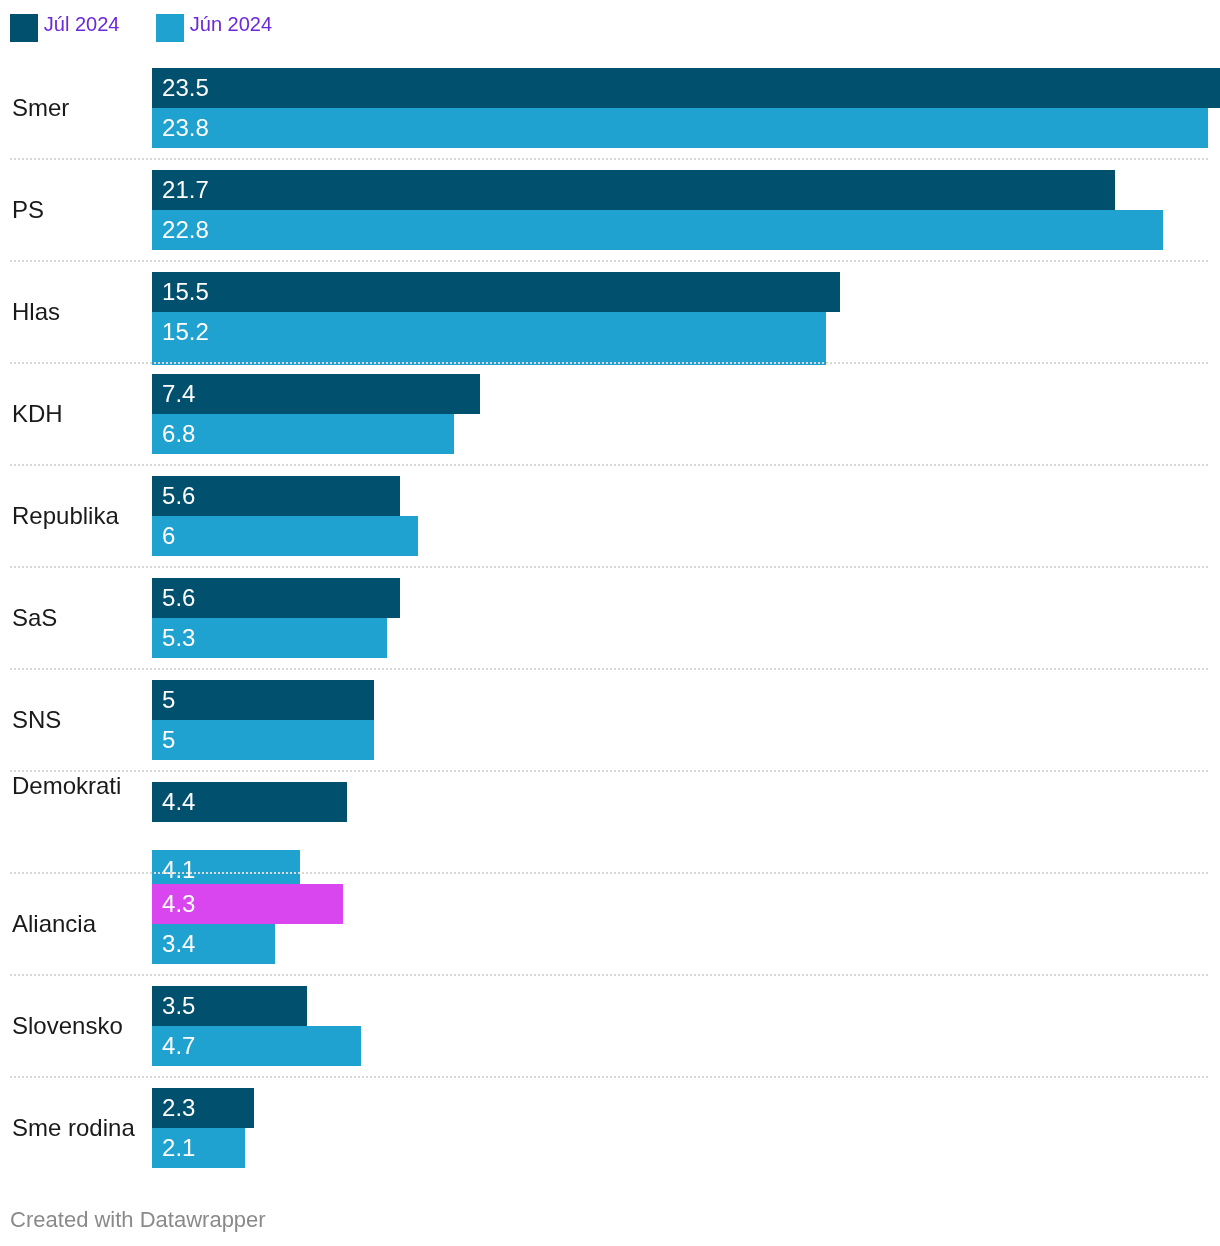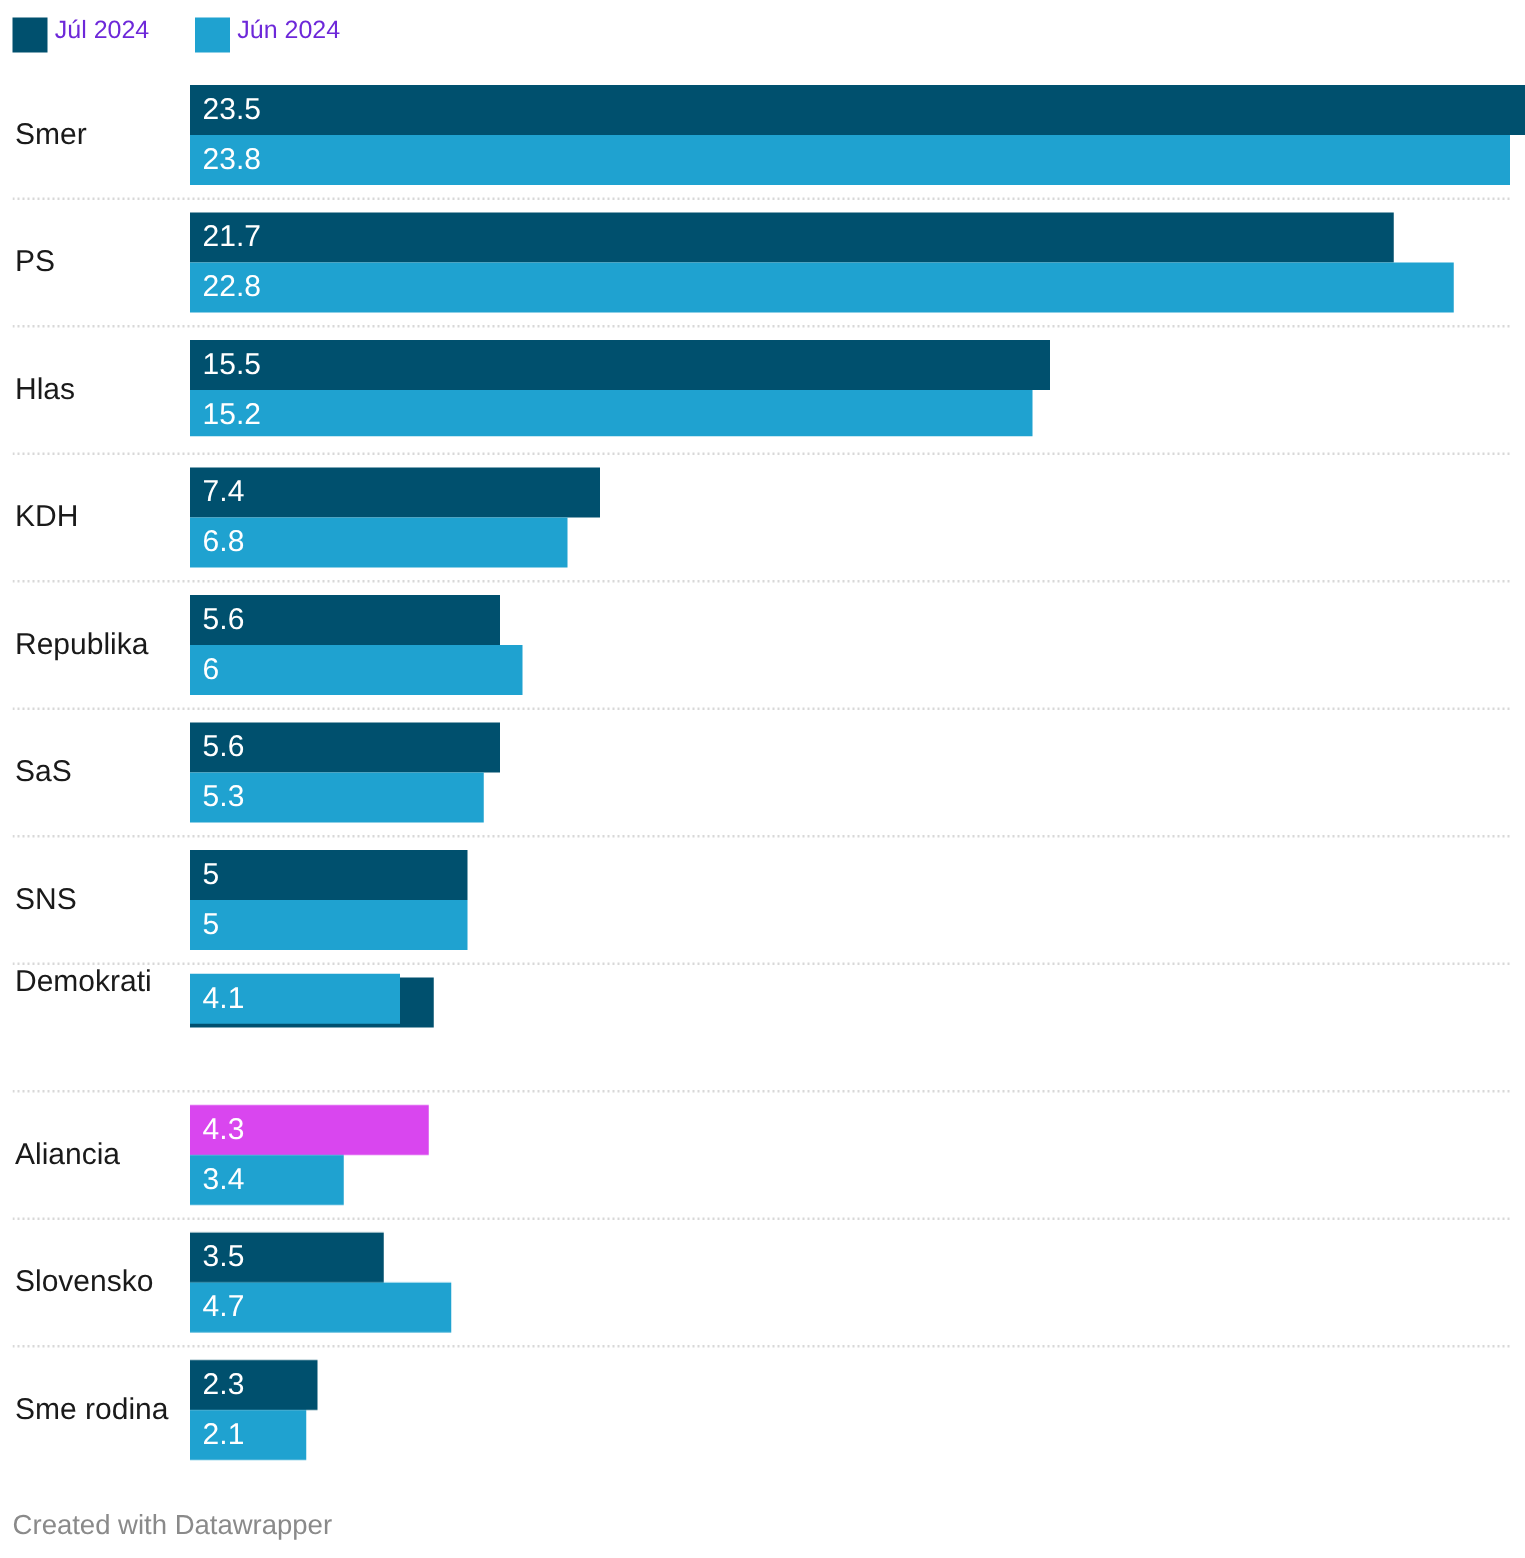--- a/index.html
+++ b/index.html
@@ -80,21 +80,21 @@
       <div class="bar bar-s2" style="top: 210px; height: 39.55px; width: 1011.27px; background: rgb(31, 162, 208);">
         <span class="bar-value">22.8</span>
       </div>
       <div class="sep" style="top:260.00px"></div>
     </div>
     <div class="row">
       <div class="row-label" style="top:300.00px">Hlas</div>
       <div class="bar bar-s1" style="top: 272px; height: 40px; width: 687.487px; background: rgb(0, 80, 110);">
         <span class="bar-value">15.5</span>
       </div>
-      <div class="bar bar-s2" style="top: 312px; height: 37px; width: 674.181px; background: rgb(31, 162, 208);">
+      <div class="bar bar-s2" style="top: 312px; height: 53px; width: 674.181px; background: rgb(31, 162, 208);">
         <span class="bar-value">15.2</span>
       </div>
       <div class="sep" style="top:362.00px"></div>
     </div>
     <div class="row">
       <div class="row-label" style="top:402.00px">KDH</div>
       <div class="bar bar-s1" style="top: 374px; height: 40px; width: 328.22px; background: rgb(0, 80, 110);">
         <span class="bar-value">7.4</span>
       </div>
       <div class="bar bar-s2" style="top: 414px; height: 39.55px; width: 301.607px; background: rgb(31, 162, 208);">
@@ -130,21 +130,21 @@
       <div class="bar bar-s2" style="top: 720px; height: 39.55px; width: 221.77px; background: rgb(31, 162, 208);">
         <span class="bar-value">5</span>
       </div>
       <div class="sep" style="top:770.00px"></div>
     </div>
     <div class="row">
       <div class="row-label" style="top:774px">Demokrati</div>
       <div class="bar bar-s1" style="top: 782px; height: 40px; width: 195.158px; background: rgb(0, 80, 110);">
         <span class="bar-value">4.4</span>
       </div>
-      <div class="bar bar-s2" style="top: 779px; height: 39.55px; width: 168px; background: rgb(31, 162, 208);">
+      <div class="bar bar-s2" style="top: 850px; height: 39.55px; width: 148px; background: rgb(31, 162, 208);">
         <span class="bar-value">4.1</span>
       </div>
       <div class="sep" style="top:872.00px"></div>
     </div>
     <div class="row">
       <div class="row-label" style="top:912.00px">Aliancia</div>
       <div class="bar bar-s1" style="top: 884px; height: 40px; width: 190.722px; background: #d946ef;">
         <span class="bar-value">4.3</span>
       </div>
       <div class="bar bar-s2" style="top: 924px; height: 39.55px; width: 123px; background: rgb(31, 162, 208);">

